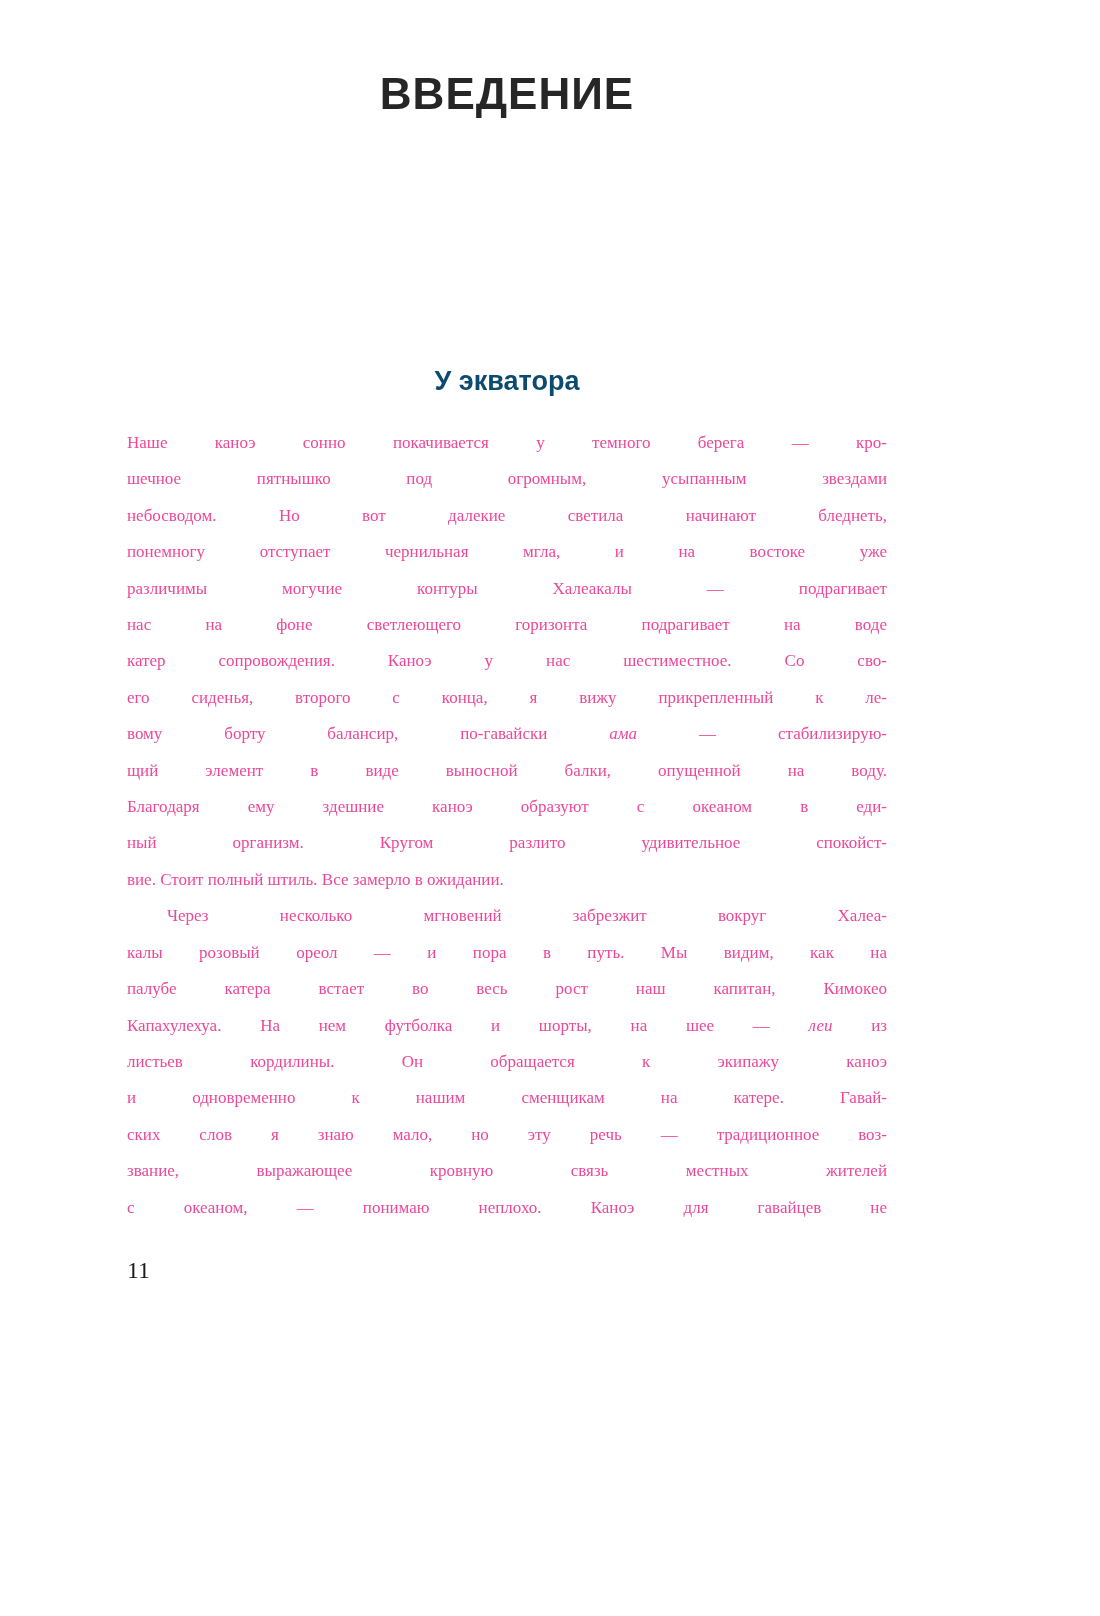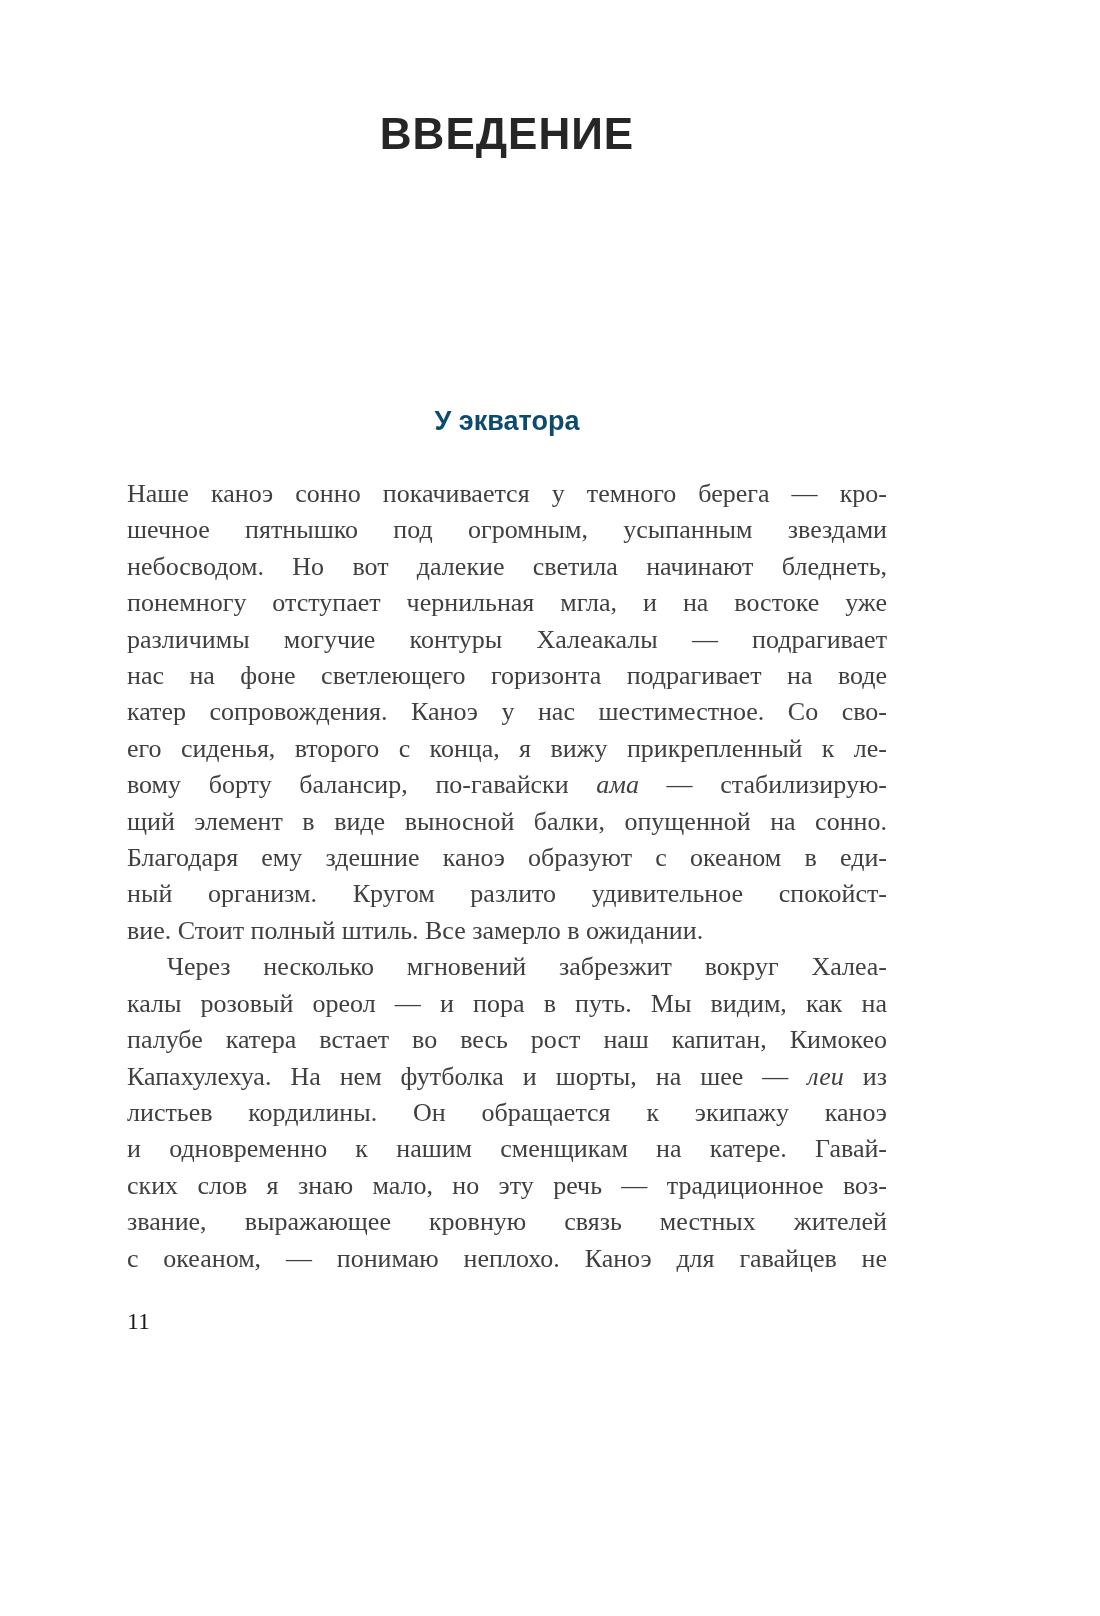--- a/index.html
+++ b/index.html
@@ -14,43 +14,43 @@
     background: #ffffff;
     overflow: hidden;
     color: #1c1c1c;
   }
   .content {
     margin-left: 127px;
     width: 760px;
   }
   .title {
     margin: 0;
-    padding-top: 112px;
+    padding-top: 72px;
     font-family: "Liberation Sans", "DejaVu Sans", sans-serif;
     font-weight: 700;
     font-size: 44px;
     line-height: 44px;
     letter-spacing: 1px;
     text-align: center;
     color: #262626;
   }
   .subtitle {
     margin: 250px 0 0 0;
     font-family: "Liberation Sans", "DejaVu Sans", sans-serif;
     font-weight: 700;
     font-size: 27px;
     line-height: 30px;
     text-align: center;
     color: #0c4a6e;
   }
   .body-text {
-    margin-top: 40px;
+    margin-top: 29px;
     font-family: "Liberation Serif", "DejaVu Serif", serif;
-    font-size: 26px;
-    color: #404040;
+    font-size: 17px;
+    color: #ec4899;
   }
   .paragraph {
     margin: 0;
   }
   .line {
     line-height: 36.4px;
     text-align: justify;
     text-align-last: justify;
     -moz-text-align-last: justify;
     white-space: normal;
@@ -88,21 +88,21 @@
         <div class="paragraph">
           <div class="line">Наше каноэ сонно покачивается у темного берега — кро-</div>
           <div class="line">шечное пятнышко под огромным, усыпанным звездами</div>
           <div class="line">небосводом. Но вот далекие светила начинают бледнеть,</div>
           <div class="line">понемногу отступает чернильная мгла, и на востоке уже</div>
           <div class="line">различимы могучие контуры Халеакалы — подрагивает</div>
           <div class="line">нас на фоне светлеющего горизонта подрагивает на воде</div>
           <div class="line">катер сопровождения. Каноэ у нас шестиместное. Со сво-</div>
           <div class="line">его сиденья, второго с конца, я вижу прикрепленный к ле-</div>
           <div class="line">вому борту балансир, по-гавайски <i>ама</i> — стабилизирую-</div>
-          <div class="line">щий элемент в виде выносной балки, опущенной на сонно.</div>
+          <div class="line">щий элемент в виде выносной балки, опущенной на воду.</div>
           <div class="line">Благодаря ему здешние каноэ образуют с океаном в еди-</div>
           <div class="line">ный организм. Кругом разлито удивительное спокойст-</div>
           <div class="line line-last">вие. Стоит полный штиль. Все замерло в ожидании.</div>
         </div>
         <div class="paragraph">
           <div class="line line-indent">Через несколько мгновений забрезжит вокруг Халеа-</div>
           <div class="line">калы розовый ореол — и пора в путь. Мы видим, как на</div>
           <div class="line">палубе катера встает во весь рост наш капитан, Кимокео</div>
           <div class="line">Капахулехуа. На нем футболка и шорты, на шее — <i>леи</i> из</div>
           <div class="line">листьев кордилины. Он обращается к экипажу каноэ</div>

